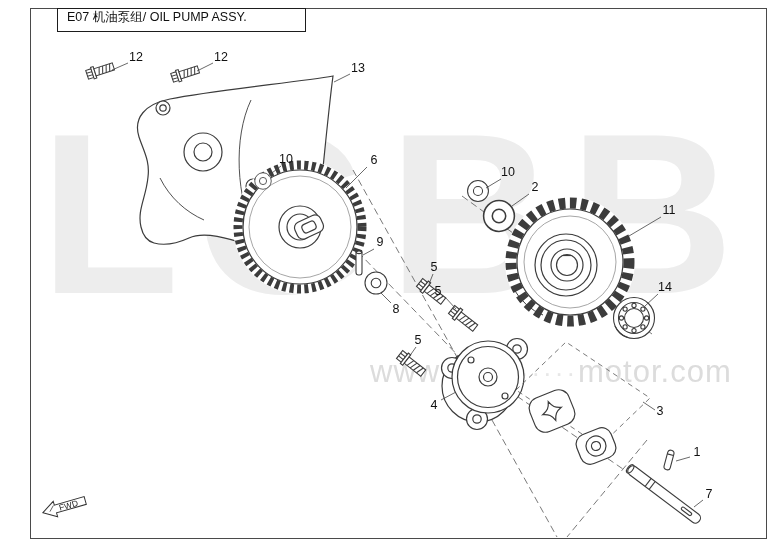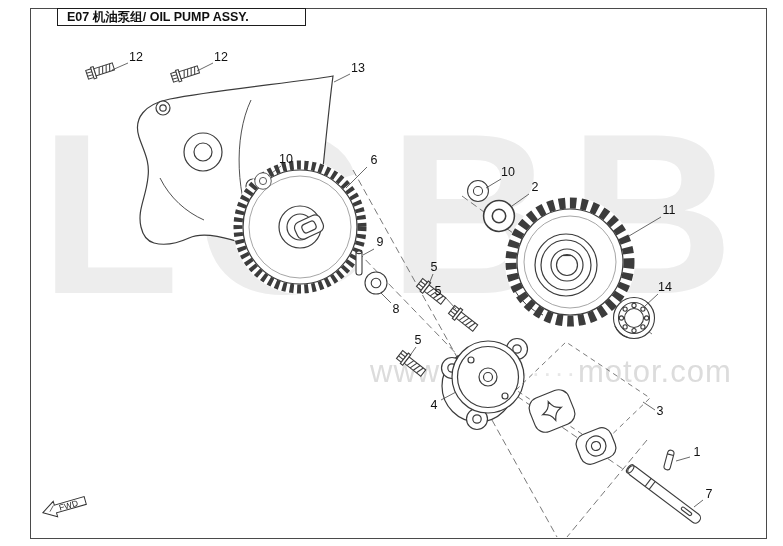--- a/index.html
+++ b/index.html
@@ -10,24 +10,24 @@
     position:relative; overflow:hidden;
   }
   .page { position:relative; width:783px; height:546px; background:#fff; overflow:hidden; }
 
   .frame {
     position:absolute; left:30px; top:8px; width:737px; height:531px;
     border:1.2px solid #4a4a4a; z-index:3; pointer-events:none;
   }
 
   .title-box {
-    position:absolute; left:57px; top:8px; width:249px; height:18px;
+    position:absolute; left:57px; top:8px; width:249px; height:24px;
     border:1.6px solid #1d1d1d; background:#fff;
-    display:flex; align-items:center; padding-left:9px;
-    font-size:12.5px; font-weight:bold; color:#101010;
+    display:flex; padding-left:9px;
+    font-size:12.5px; font-weight:normal; color:#101010;
     z-index:5; white-space:nowrap;
   }
 
   .wm-logo {
     position:absolute; left:40px; top:100px;
     font-size:228px; line-height:1; font-weight:bold;
     letter-spacing:16px; color:#ededed; z-index:1;
     user-select:none; white-space:nowrap;
   }
 

